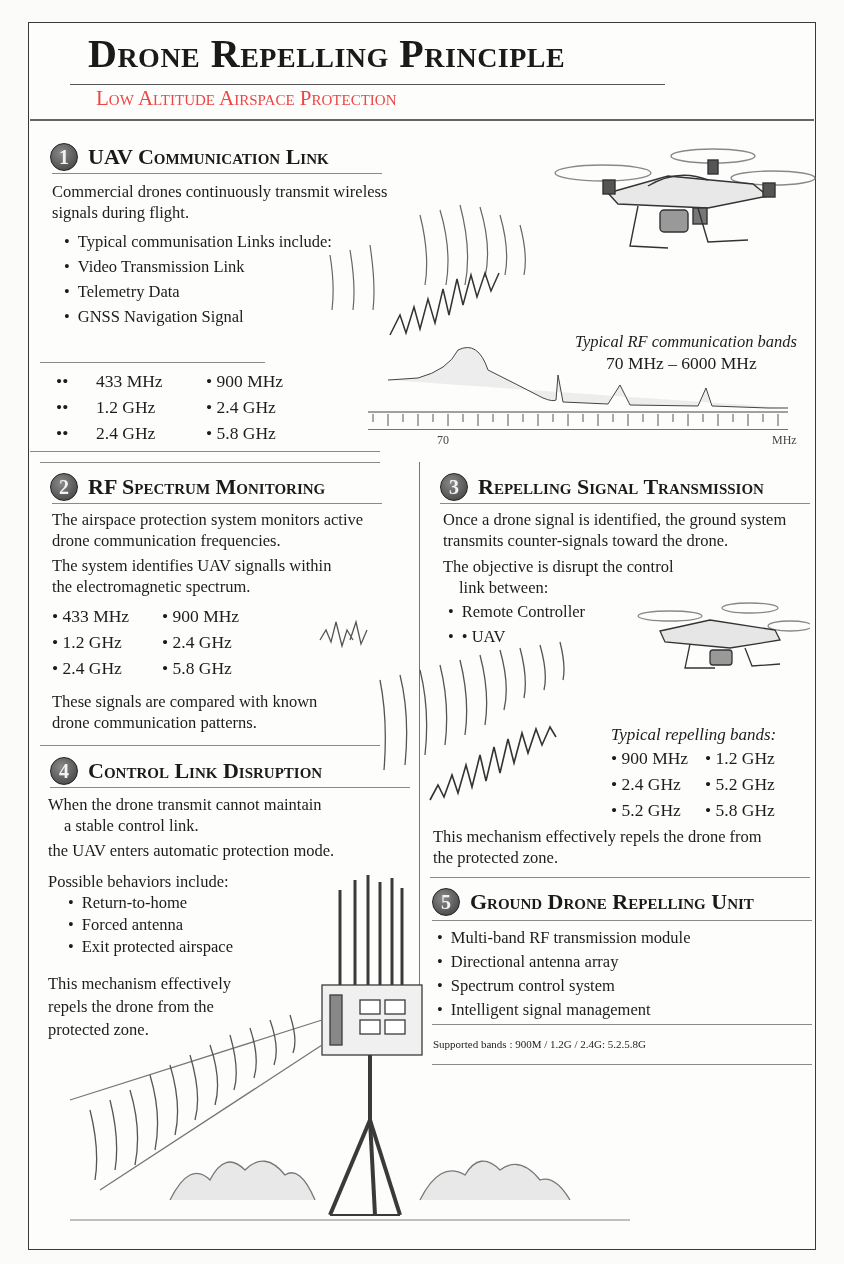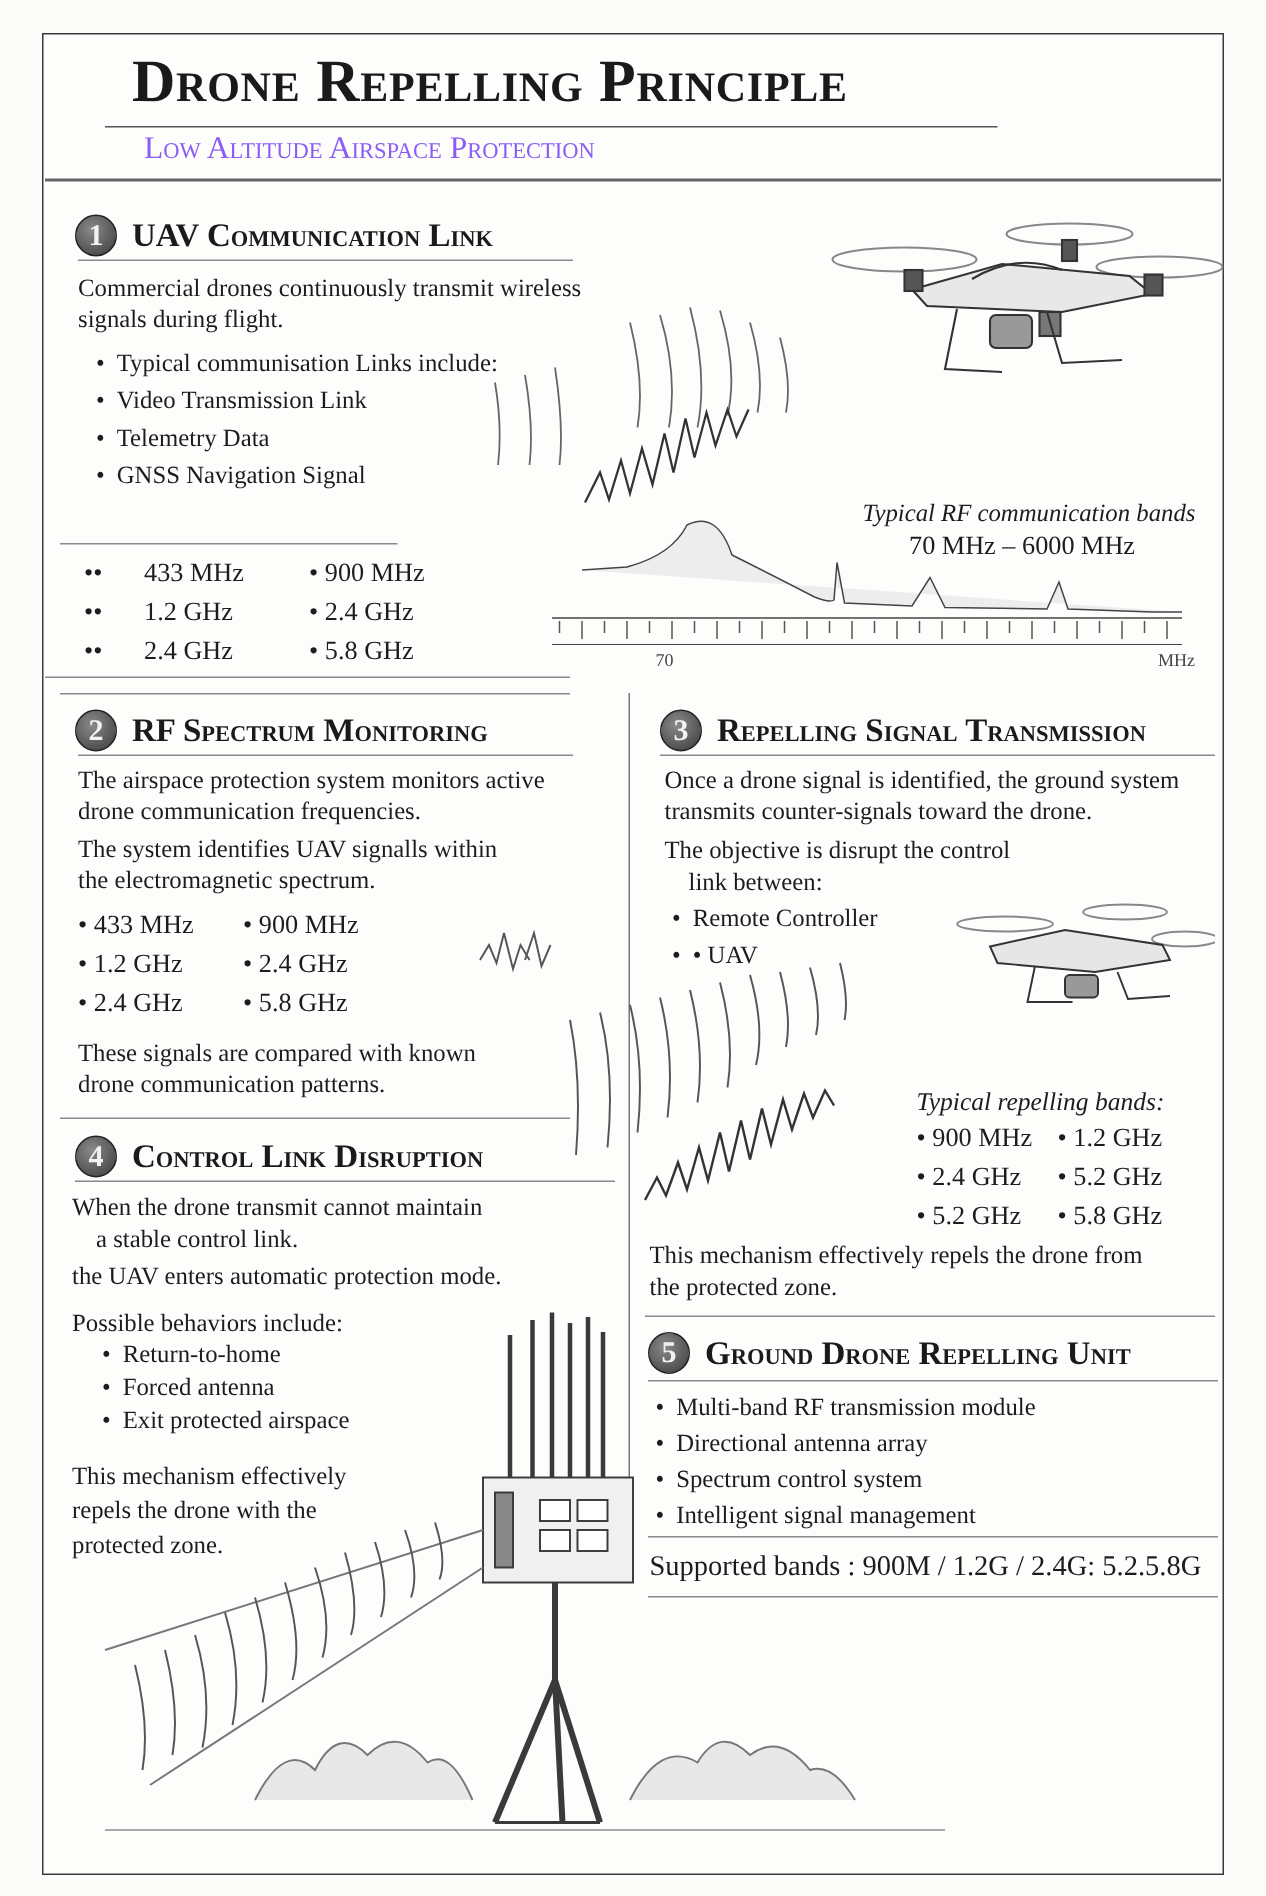--- a/index.html
+++ b/index.html
@@ -4,21 +4,21 @@
 <style>
   html, body { margin:0; padding:0; background:#fbfbfa; }
   body { width:844px; height:1264px; position:relative; overflow:hidden;
          font-family:"DejaVu Serif", "Liberation Serif", serif; color:#1d1d1d; }
   .frame { position:absolute; left:28px; top:22px; width:788px; height:1228px;
            border:1.5px solid #3a3a3a; background:#fdfdfc; box-sizing:border-box; }
   .title { position:absolute; left:88px; top:30px; font-family:"Liberation Serif", serif;
            font-size:40px; font-weight:bold; letter-spacing:0.5px; color:#1a1a1a; font-variant:small-caps; }
   .title-rule { position:absolute; left:70px; top:84px; width:595px; height:1px; background:#555; }
   .subtitle { position:absolute; left:96px; top:86px; font-family:"Liberation Serif", serif;
-              font-size:21px; font-variant:small-caps; color:#8b5cf6; }
+              font-size:21px; font-variant:small-caps; color:#ef4444; }
   .header-rule { position:absolute; left:30px; top:119px; width:784px; height:1.5px; background:#666; }
   .sec-head { position:absolute; display:flex; align-items:center; gap:10px;
               font-family:"Liberation Serif", serif; font-weight:bold; font-size:22px;
               font-variant:small-caps; color:#1a1a1a; white-space:nowrap; }
   .num { width:26px; height:26px; border-radius:50%; background:radial-gradient(circle at 40% 35%, #8a8a8a, #3a3a3a);
          color:#f2f2f2; font-size:20px; font-weight:bold; display:flex; align-items:center; justify-content:center;
          border:1px solid #222; font-family:"Liberation Serif", serif; }
   .rule { position:absolute; height:1px; background:#8a8a8a; }
   .txt { position:absolute; font-family:"Liberation Serif", serif; font-size:16.5px; line-height:21px; color:#1c1c1c; }
   .list { position:absolute; margin:0; padding:0; list-style:none; font-family:"Liberation Serif", serif;
@@ -208,36 +208,36 @@
 <div class="txt" style="left:48px;top:794px;">When the drone transmit cannot maintain</div>
 <div class="txt" style="left:64px;top:815px;">a stable control link.</div>
 <div class="txt" style="left:48px;top:840px;">the UAV enters automatic protection mode.</div>
 <div class="txt" style="left:48px;top:871px;">Possible behaviors include:</div>
 <ul class="list" style="left:68px;top:892px;line-height:22px;">
   <li>Return-to-home</li>
   <li>Forced antenna</li>
   <li>Exit protected  airspace</li>
 </ul>
 <div class="txt" style="left:48px;top:973px;">This mechanism effectively</div>
-<div class="txt" style="left:48px;top:996px;">repels the drone with the</div>
+<div class="txt" style="left:48px;top:996px;">repels the drone from the</div>
 <div class="txt" style="left:48px;top:1019px;">protected zone.</div>
 
 <div class="sec-head" style="left:432px;top:888px;">
   <span class="num">5</span>
   <span>Ground Drone Repelling Unit</span>
 </div>
 <div class="rule" style="left:432px;top:920px;width:380px;"></div>
 <ul class="list" style="left:437px;top:926px;line-height:24px;">
   <li>Multi-band RF transmission module</li>
   <li>Directional antenna array</li>
   <li>Spectrum control system</li>
   <li>Intelligent signal management</li>
 </ul>
 <div class="rule" style="left:432px;top:1024px;width:380px;"></div>
-<div class="txt" style="left:433px;top:1034px;font-size:19px;">Supported bands : 900M / 1.2G / 2.4G: 5.2.5.8G</div>
+<div class="txt" style="left:433px;top:1034px;font-size:11px;">Supported bands : 900M / 1.2G / 2.4G: 5.2.5.8G</div>
 <div class="rule" style="left:432px;top:1064px;width:380px;"></div>
 
 <svg style="left:30px;top:870px;" width="620" height="375" viewBox="0 0 620 375">
   <g fill="none" stroke="#3a3a3a" stroke-width="1.3">
 
     <line x1="310" y1="20" x2="310" y2="120" stroke-width="3"></line>
     <line x1="325" y1="10" x2="325" y2="120" stroke-width="3"></line>
     <line x1="338" y1="5" x2="338" y2="120" stroke-width="3"></line>
     <line x1="350" y1="12" x2="350" y2="120" stroke-width="3"></line>
     <line x1="362" y1="8" x2="362" y2="120" stroke-width="3"></line>

